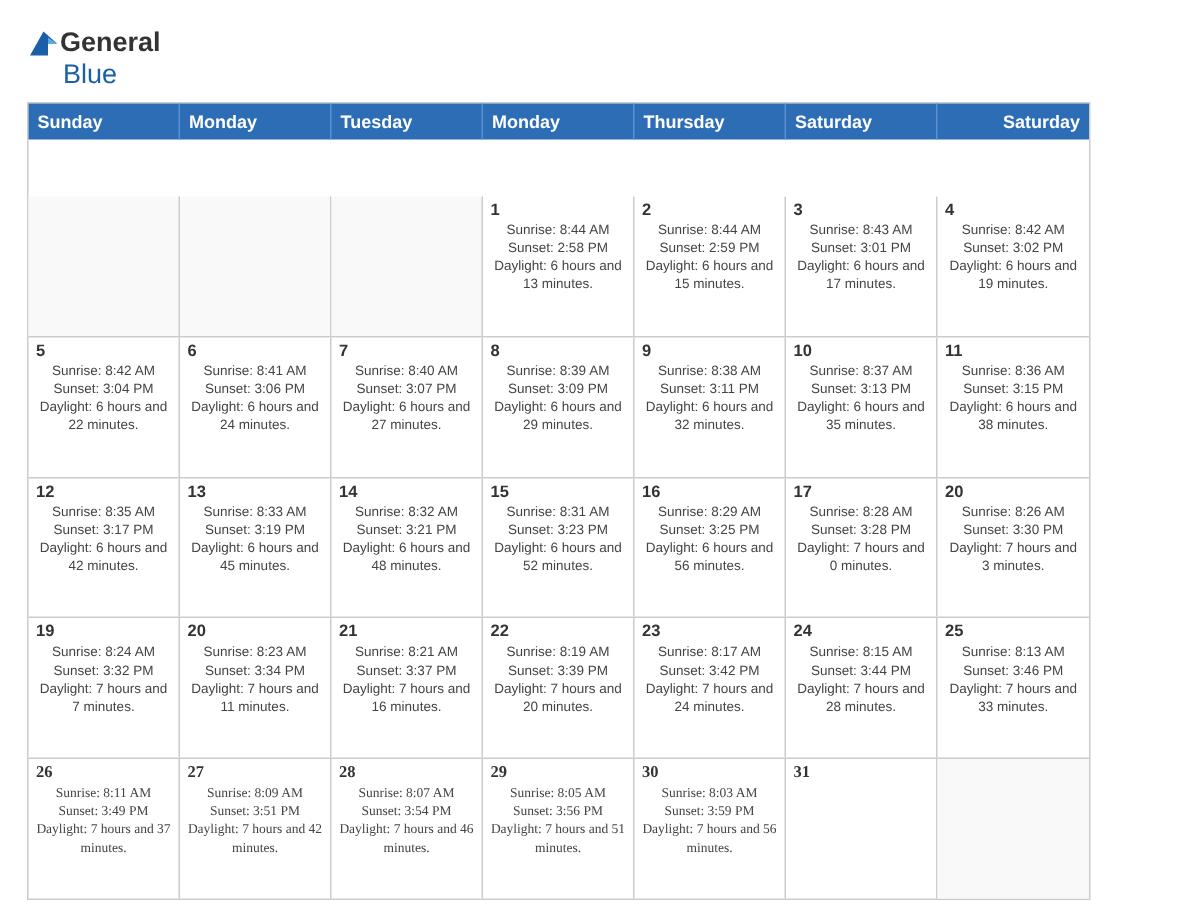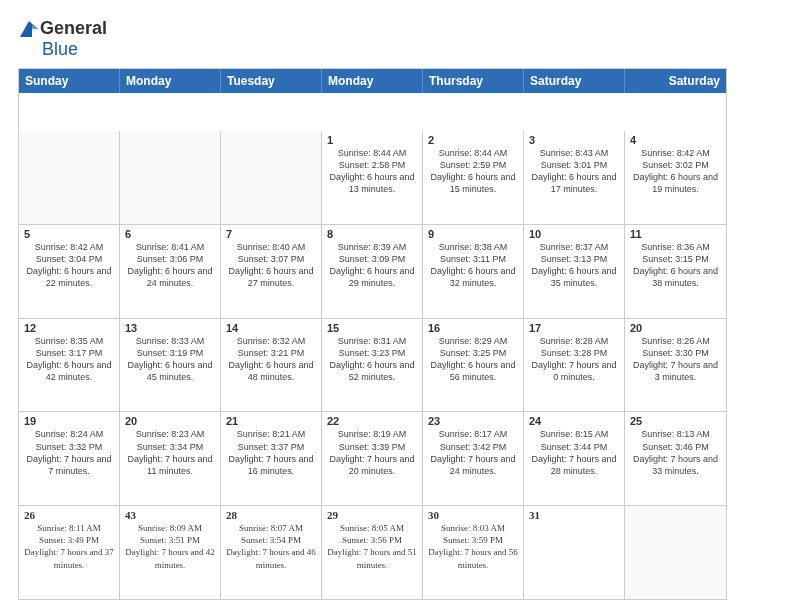--- a/index.html
+++ b/index.html
@@ -244,21 +244,21 @@
             <div class="cell-day-num">25</div>
             <div class="cell-info">Sunrise: 8:13 AM<br>Sunset: 3:46 PM<br>Daylight: 7 hours and 33 minutes.</div>
           </div>
         </div>
         <div class="week-row">
           <div class="cell">
             <div class="cell-day-num">26</div>
             <div class="cell-info">Sunrise: 8:11 AM<br>Sunset: 3:49 PM<br>Daylight: 7 hours and 37 minutes.</div>
           </div>
           <div class="cell">
-            <div class="cell-day-num">43</div>
+            <div class="cell-day-num">27</div>
             <div class="cell-info">Sunrise: 8:09 AM<br>Sunset: 3:51 PM<br>Daylight: 7 hours and 42 minutes.</div>
           </div>
           <div class="cell">
             <div class="cell-day-num">28</div>
             <div class="cell-info">Sunrise: 8:07 AM<br>Sunset: 3:54 PM<br>Daylight: 7 hours and 46 minutes.</div>
           </div>
           <div class="cell">
             <div class="cell-day-num">29</div>
             <div class="cell-info">Sunrise: 8:05 AM<br>Sunset: 3:56 PM<br>Daylight: 7 hours and 51 minutes.</div>
           </div>

